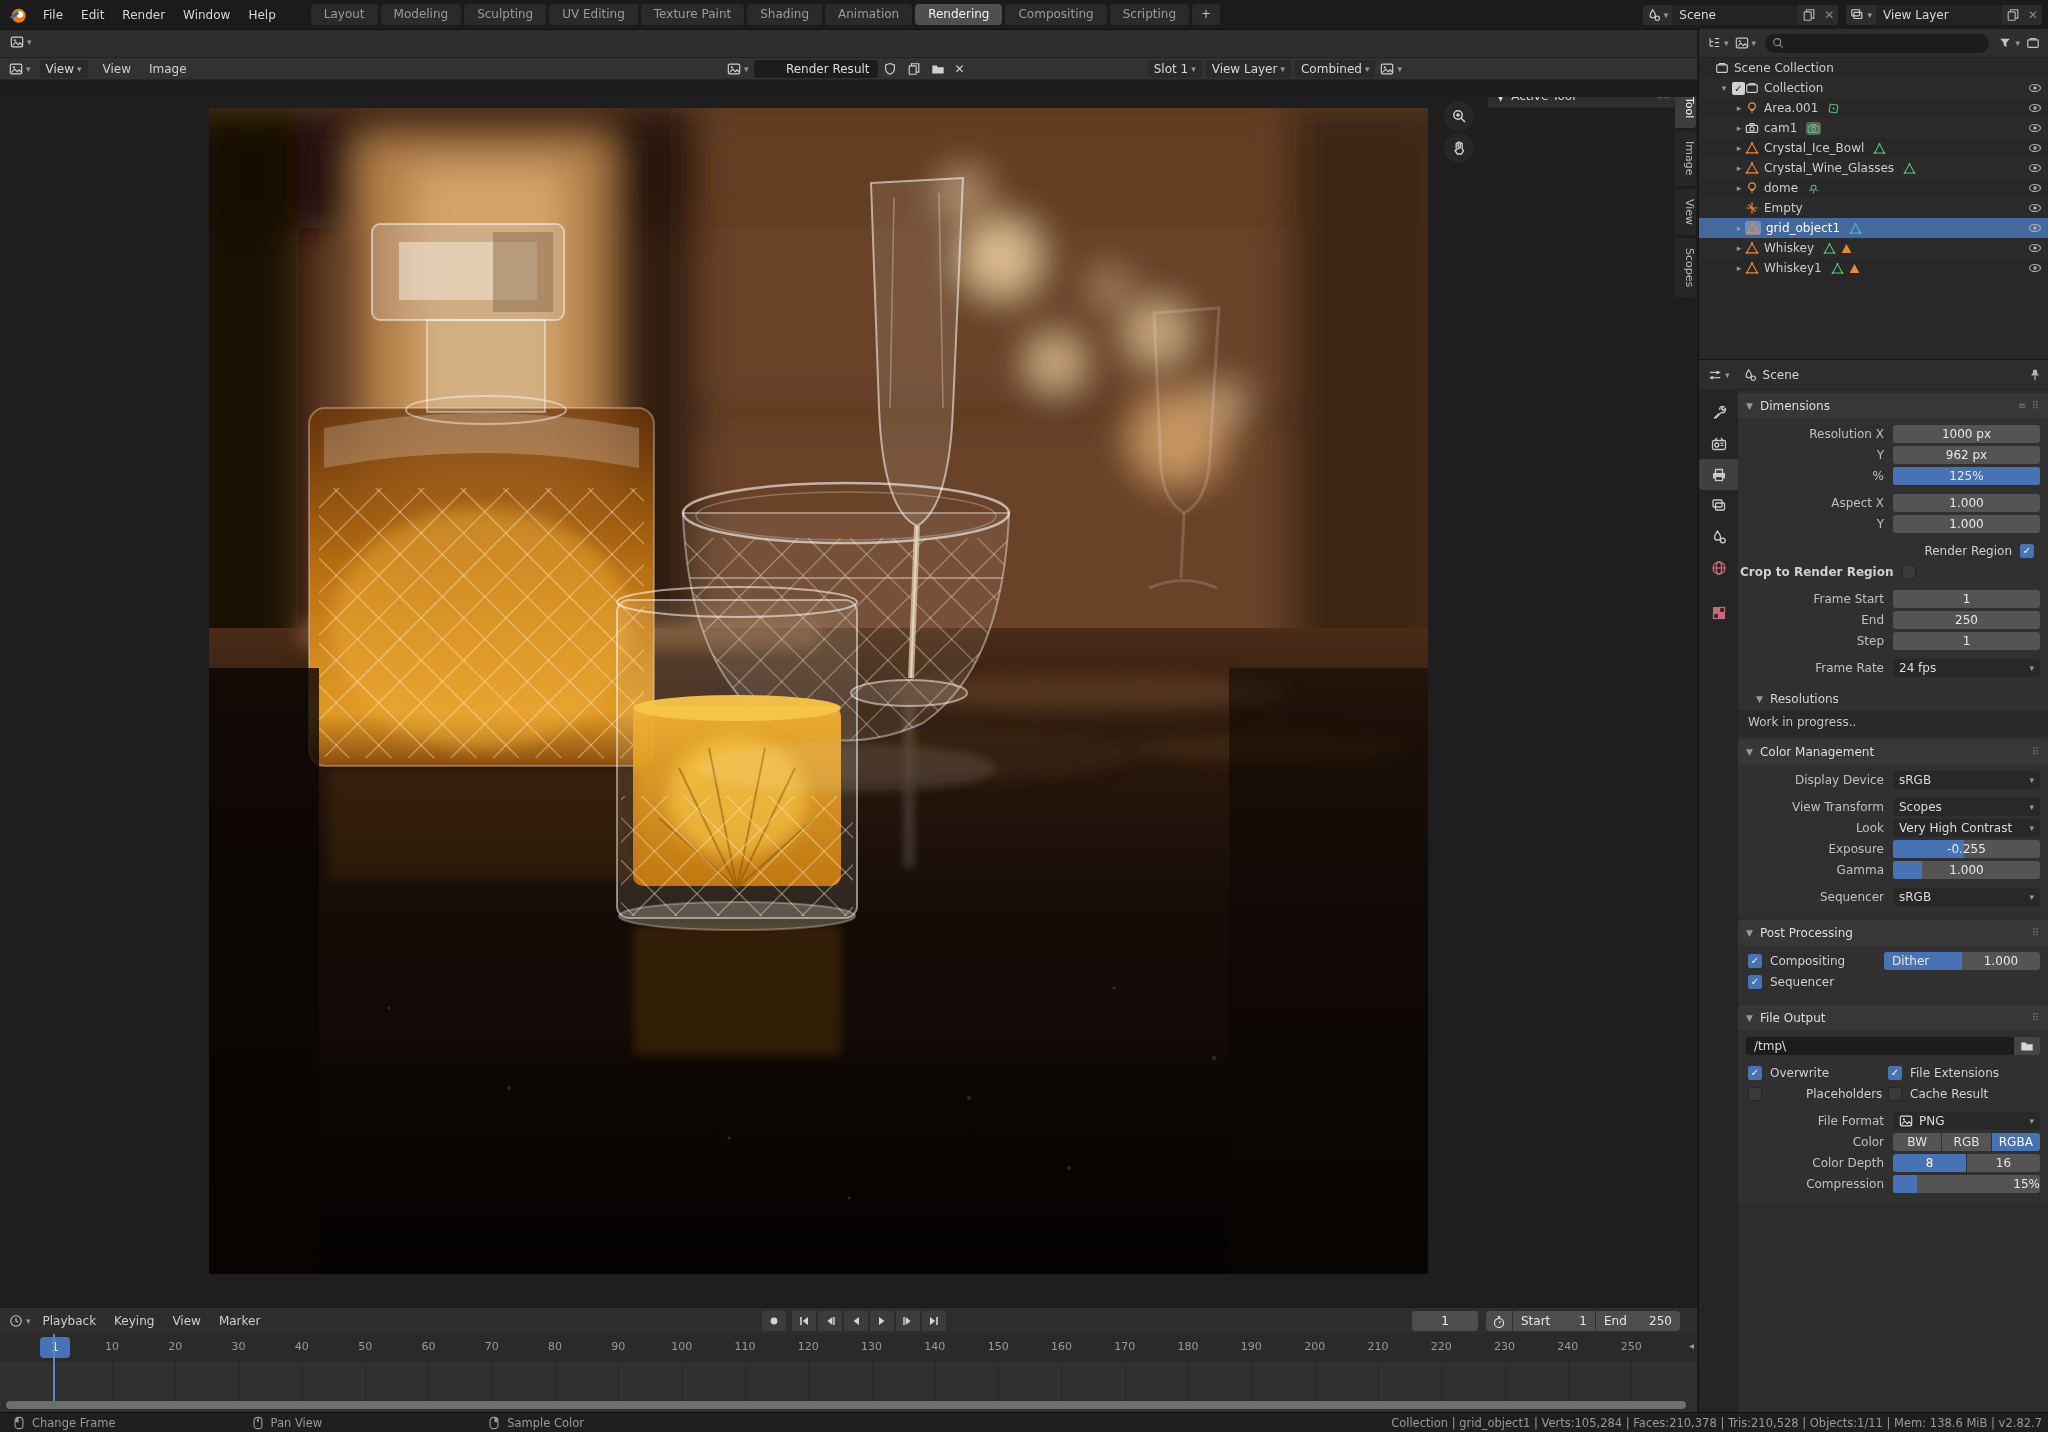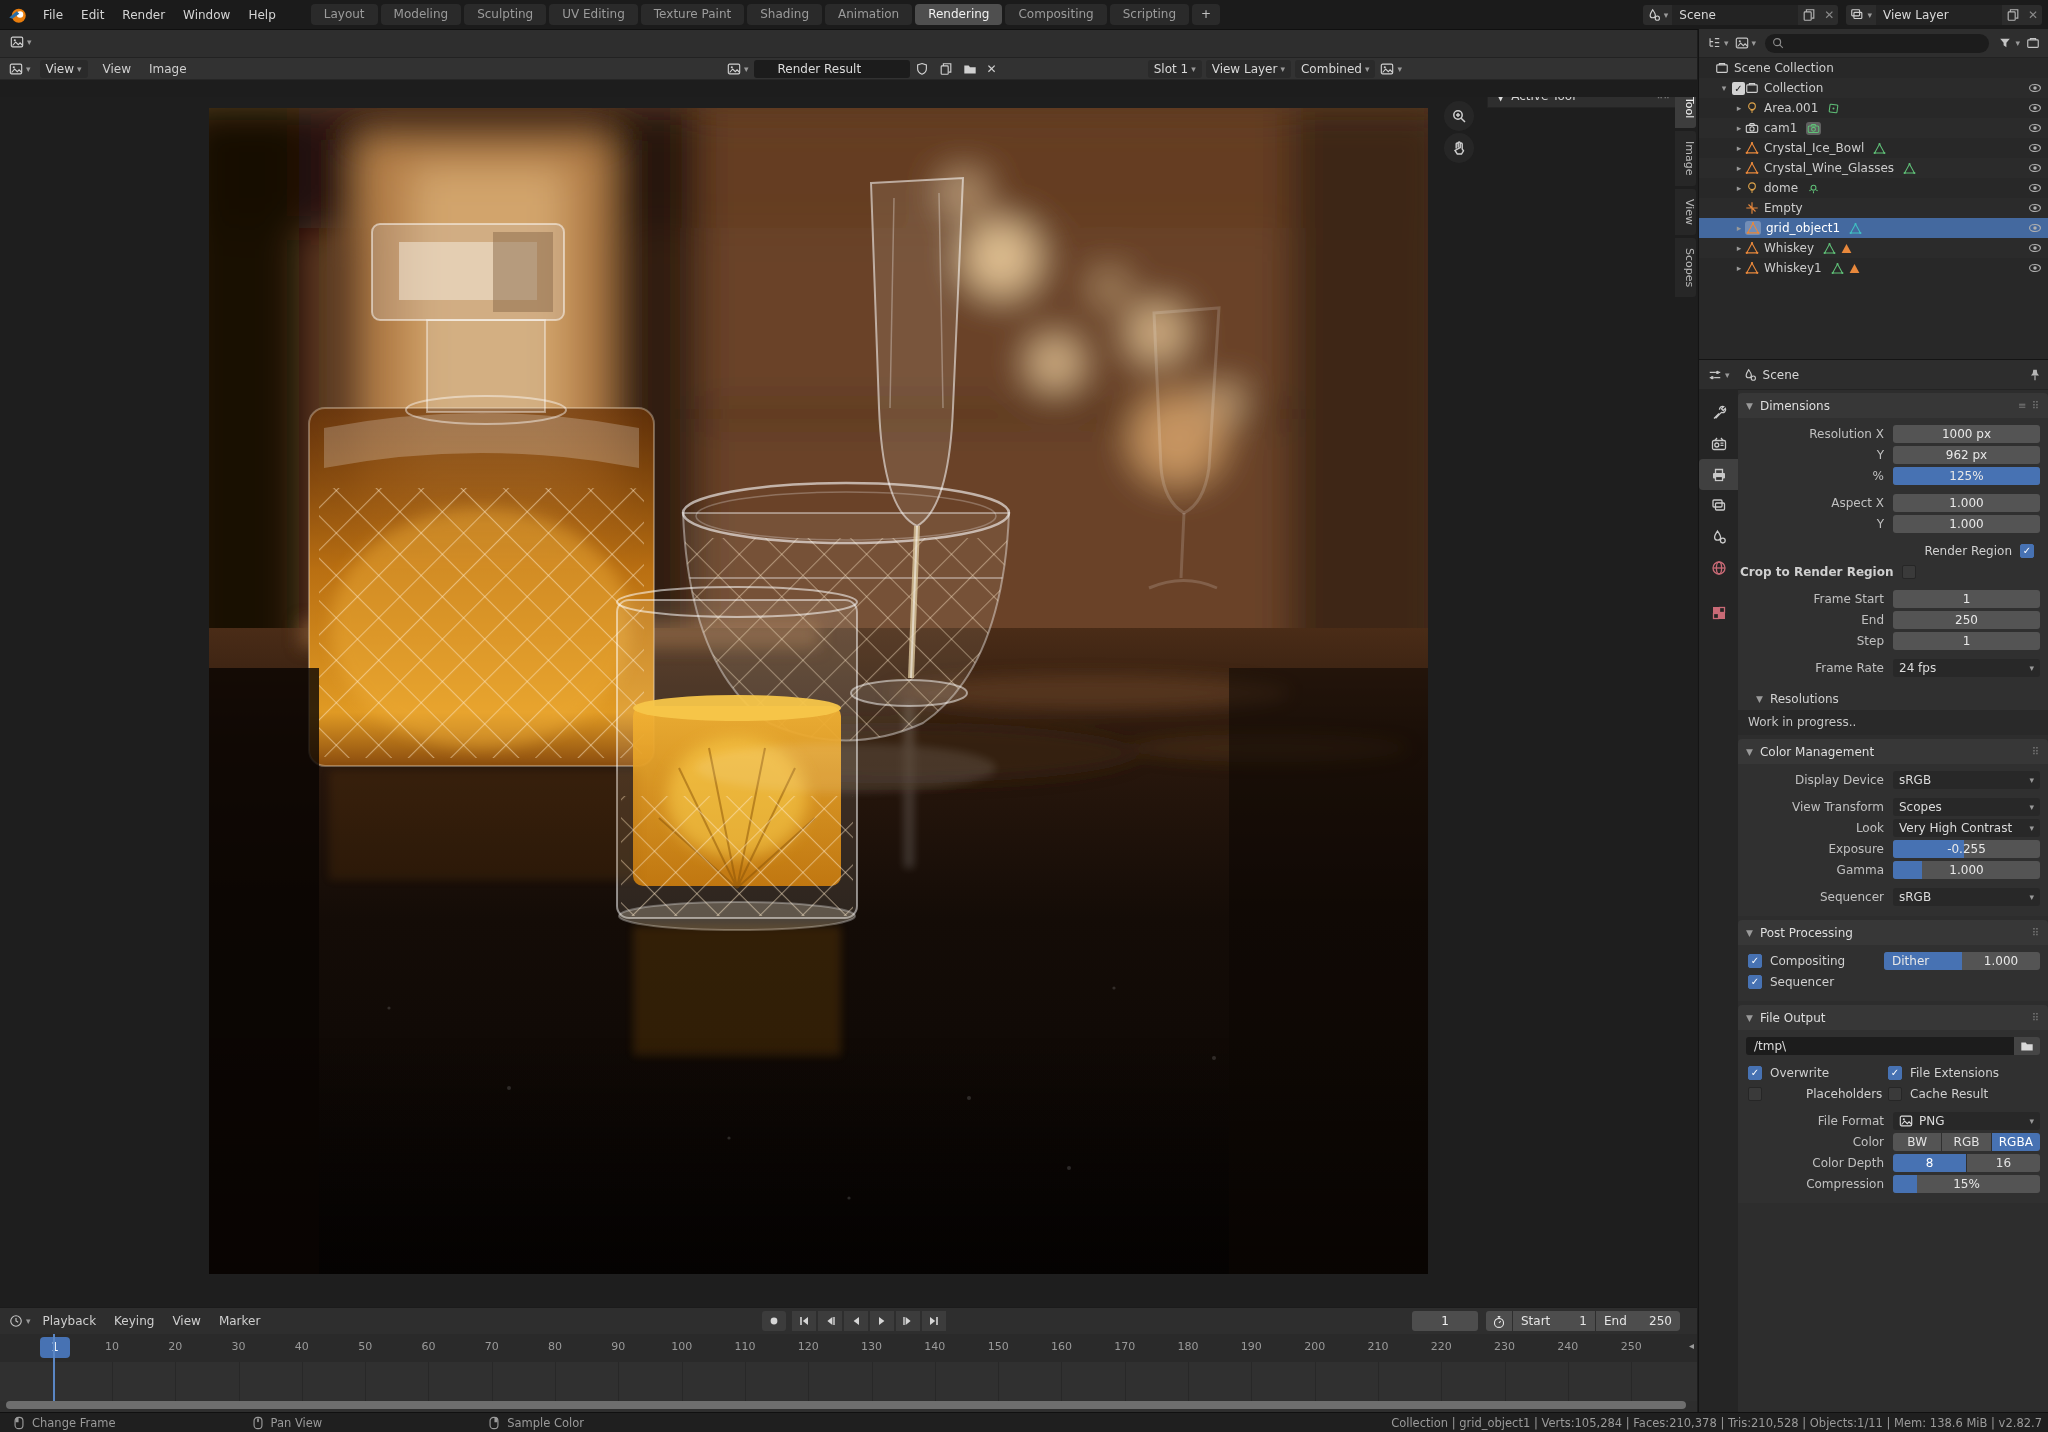--- a/index.html
+++ b/index.html
@@ -217,21 +217,21 @@
 
     <span style="position:absolute;left:722px;" class="flex">
       <span class="hdr-btn">
           <span class="js-ic"><svg class="ic" width="14" height="14" viewBox="0 0 16 16" stroke="currentColor" fill="currentColor" stroke-width="1.3" style="color:currentColor">
               <rect x="1.5" y="2.5" width="13" height="11" rx="1.5" fill="none"></rect>
               <circle cx="5.5" cy="6" r="1.2" fill="currentColor" stroke="none"></circle>
               <path d="M3 12l3.5-4 3 3 2-2 3 3" fill="none"></path>
             </svg></span>
           <span class="chev">▾</span>
         </span>
-      <span style="background:#1c1c1c;height:18px;line-height:18px;padding:0 24px;min-width:108px;border-radius:3px;color:#dcdcdc;">Render Result</span>
+      <span style="background:#1c1c1c;height:18px;line-height:18px;padding:0 8px;min-width:108px;border-radius:3px;color:#dcdcdc;text-align:right;">Render Result</span>
       <span class="hdr-btn">
           <span class="js-ic"><svg class="ic" width="14" height="14" viewBox="0 0 16 16" stroke="currentColor" fill="currentColor" stroke-width="1.3" style="color:currentColor">
               <path d="M8 1.8l5 1.6v4.2c0 3-2 5.1-5 6.4-3-1.3-5-3.4-5-6.4V3.4Z" fill="none"></path>
             </svg></span>
         </span>
       <span class="hdr-btn">
           <span class="js-ic"><svg class="ic" width="14" height="14" viewBox="0 0 16 16" stroke="currentColor" fill="currentColor" stroke-width="1.3" style="color:currentColor">
               <rect x="2.5" y="4.5" width="8" height="9.5" rx="1" fill="none"></rect>
               <path d="M5 4.5V2h8.5v9.5h-2.5" fill="none"></path>
             </svg></span>
@@ -994,21 +994,21 @@
             <span class="ctl">
                 <span class="seg" id="seg-depth">
                   <div class="on">8</div>
                   <div>16</div>
                 </span>
               </span>
             </div>
           <div class="prow">
               <span class="lbl">Compression</span>
             <span class="ctl">
-                <span class="slider" style="display:block;"><span class="fill" style="width:16%;"></span><span class="sv">15%</span></span>
+                <span class="slider" style="display:block;text-align:right;"><span class="fill" style="width:16%;"></span><span class="sv">15%</span></span>
               </span>
             </div>
         </div>
       </div>
     </div>
   </div>
 
   <div id="timeline">
     <div id="tl-header">
       <span class="ol-hbtn">

